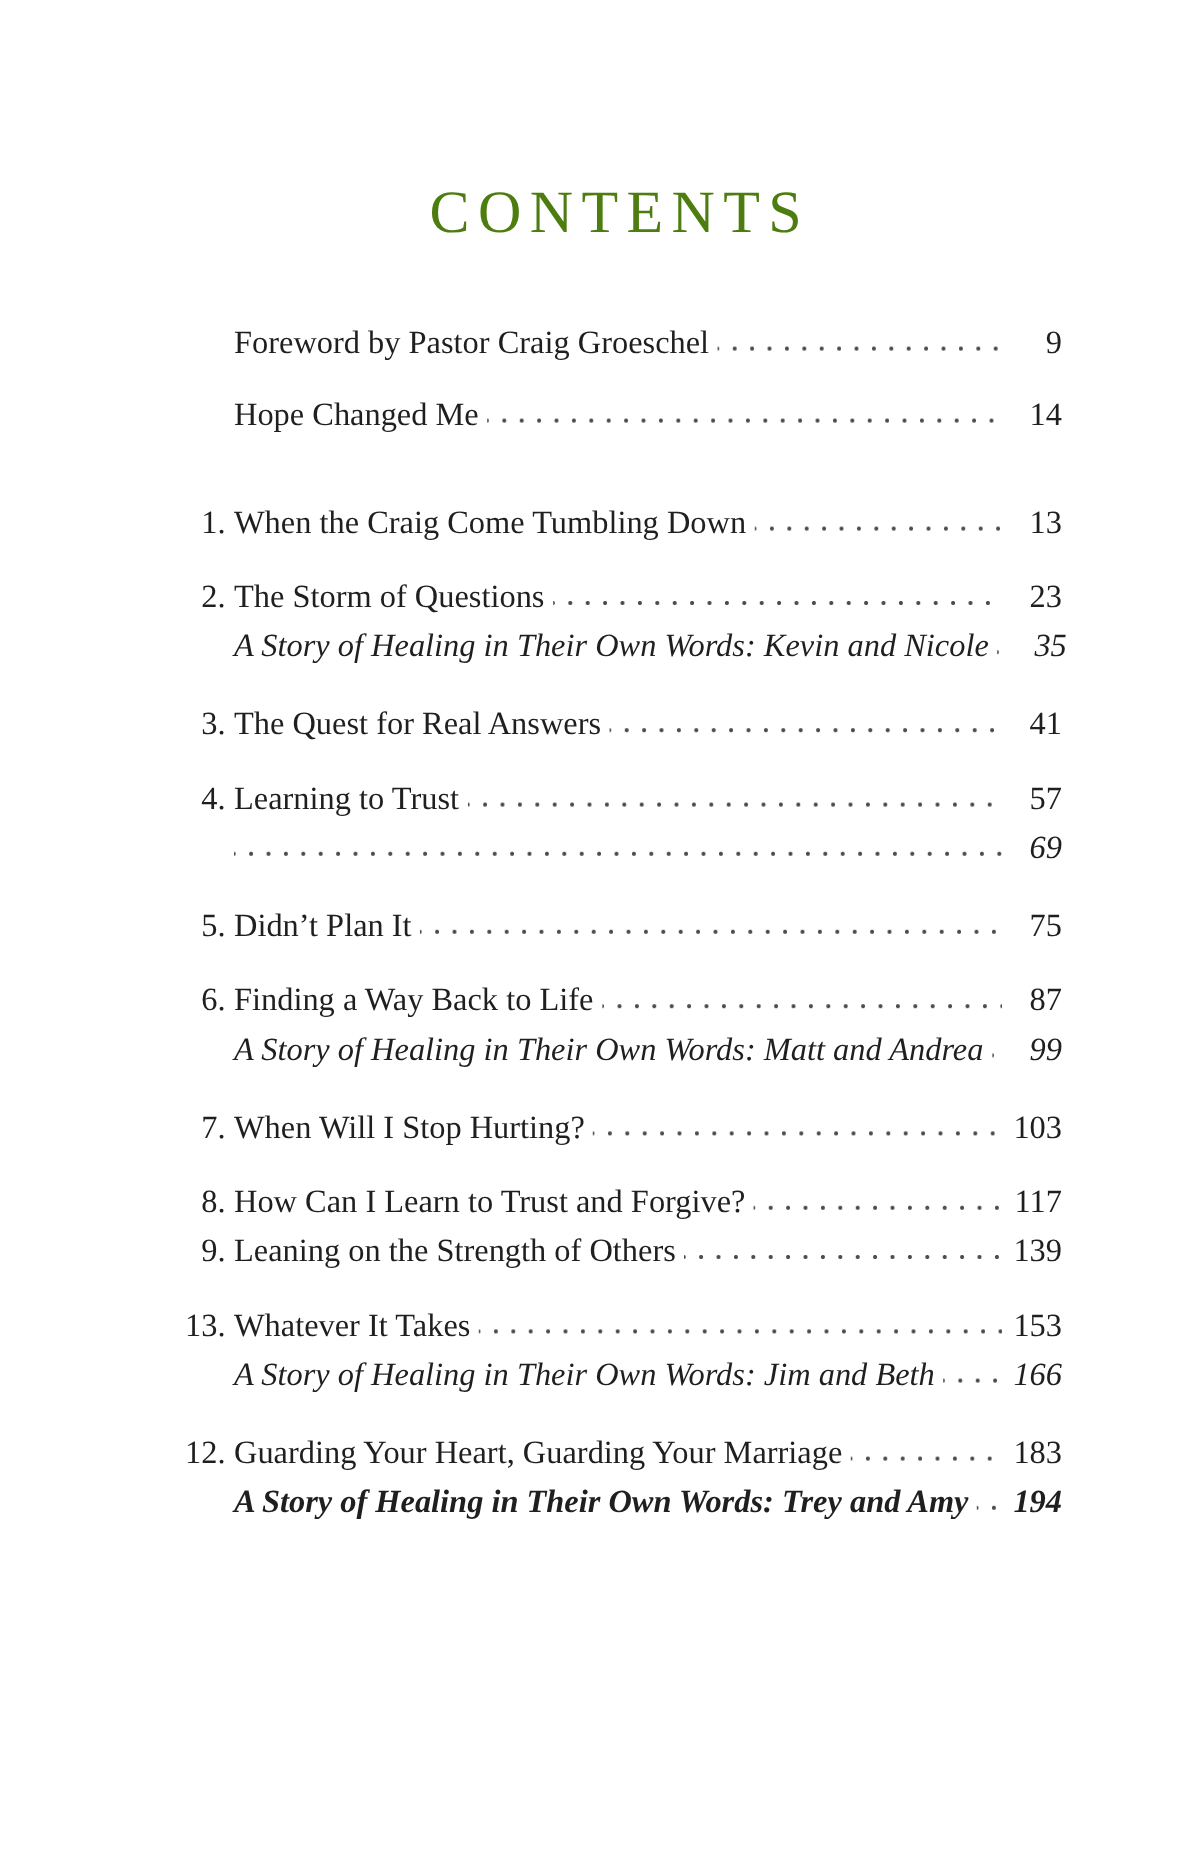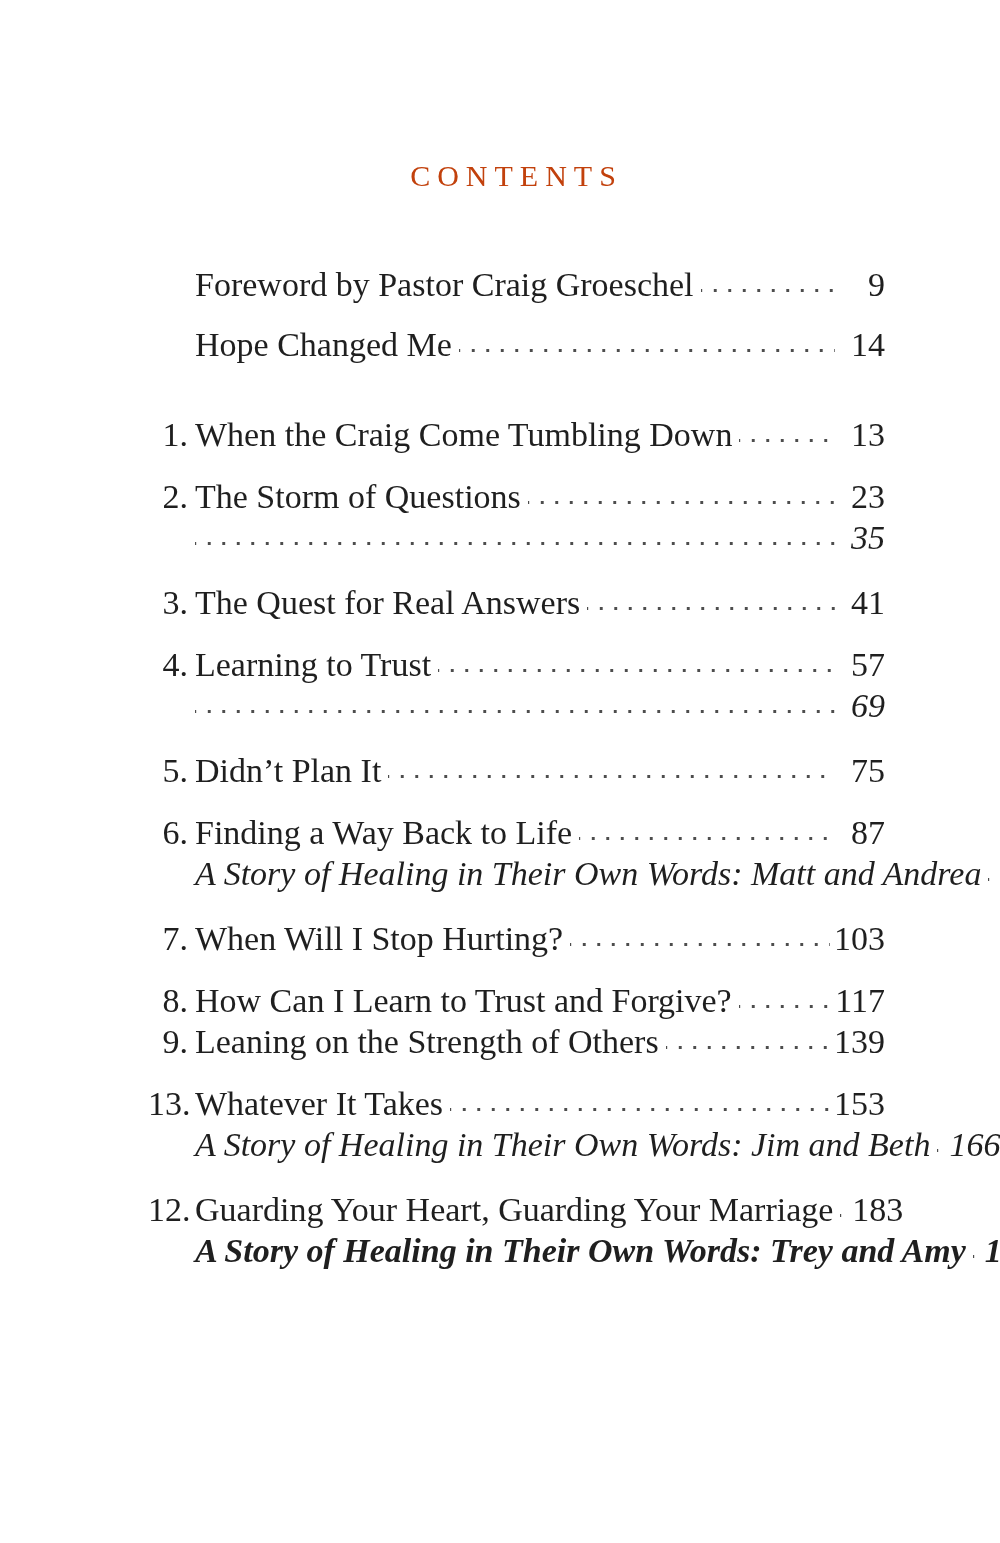--- a/index.html
+++ b/index.html
@@ -16,34 +16,34 @@
     font-family: "Liberation Serif", serif;
     overflow: hidden;
     box-sizing: border-box;
     padding-top: 146px;
   }
   .toc-title {
     margin: 0 115px 64px 148px;
     height: 60px;
     line-height: 60px;
     text-align: center;
-    font-size: 30px;
+    font-size: 50px;
     font-weight: 400;
     letter-spacing: 7px;
-    color: #c2410c;
+    color: #4d7c0f;
   }
   .toc-list {
     margin: 0 115px 0 148px; 
   }
   .row {
     display: flex;
     align-items: flex-start;
     height: 30px;
     line-height: 30px;
-    font-size: 34px;
+    font-size: 27px;
     white-space: nowrap;
   }
   .row .num {
     flex: none;
     width: 40px;
     text-align: right;
   }
   .row .t {
     flex: none;
     margin-left: 7px;
@@ -103,20 +103,21 @@
 
     <div class="row chsub">
       <span class="num">2.</span>
       <span class="t">The Storm of Questions</span>
       <span class="leader"></span>
       <span class="pg">23</span>
     </div>
 
     <div class="row sub">
       <span class="num"></span>
+      <span class="t">A Story of Healing in Their Own Words: Kevin and Nicole</span>
       <span class="leader"></span>
       <span class="pg">35</span>
     </div>
 
     <div class="row ch">
       <span class="num">3.</span>
       <span class="t">The Quest for Real Answers</span>
       <span class="leader"></span>
       <span class="pg">41</span>
     </div>

